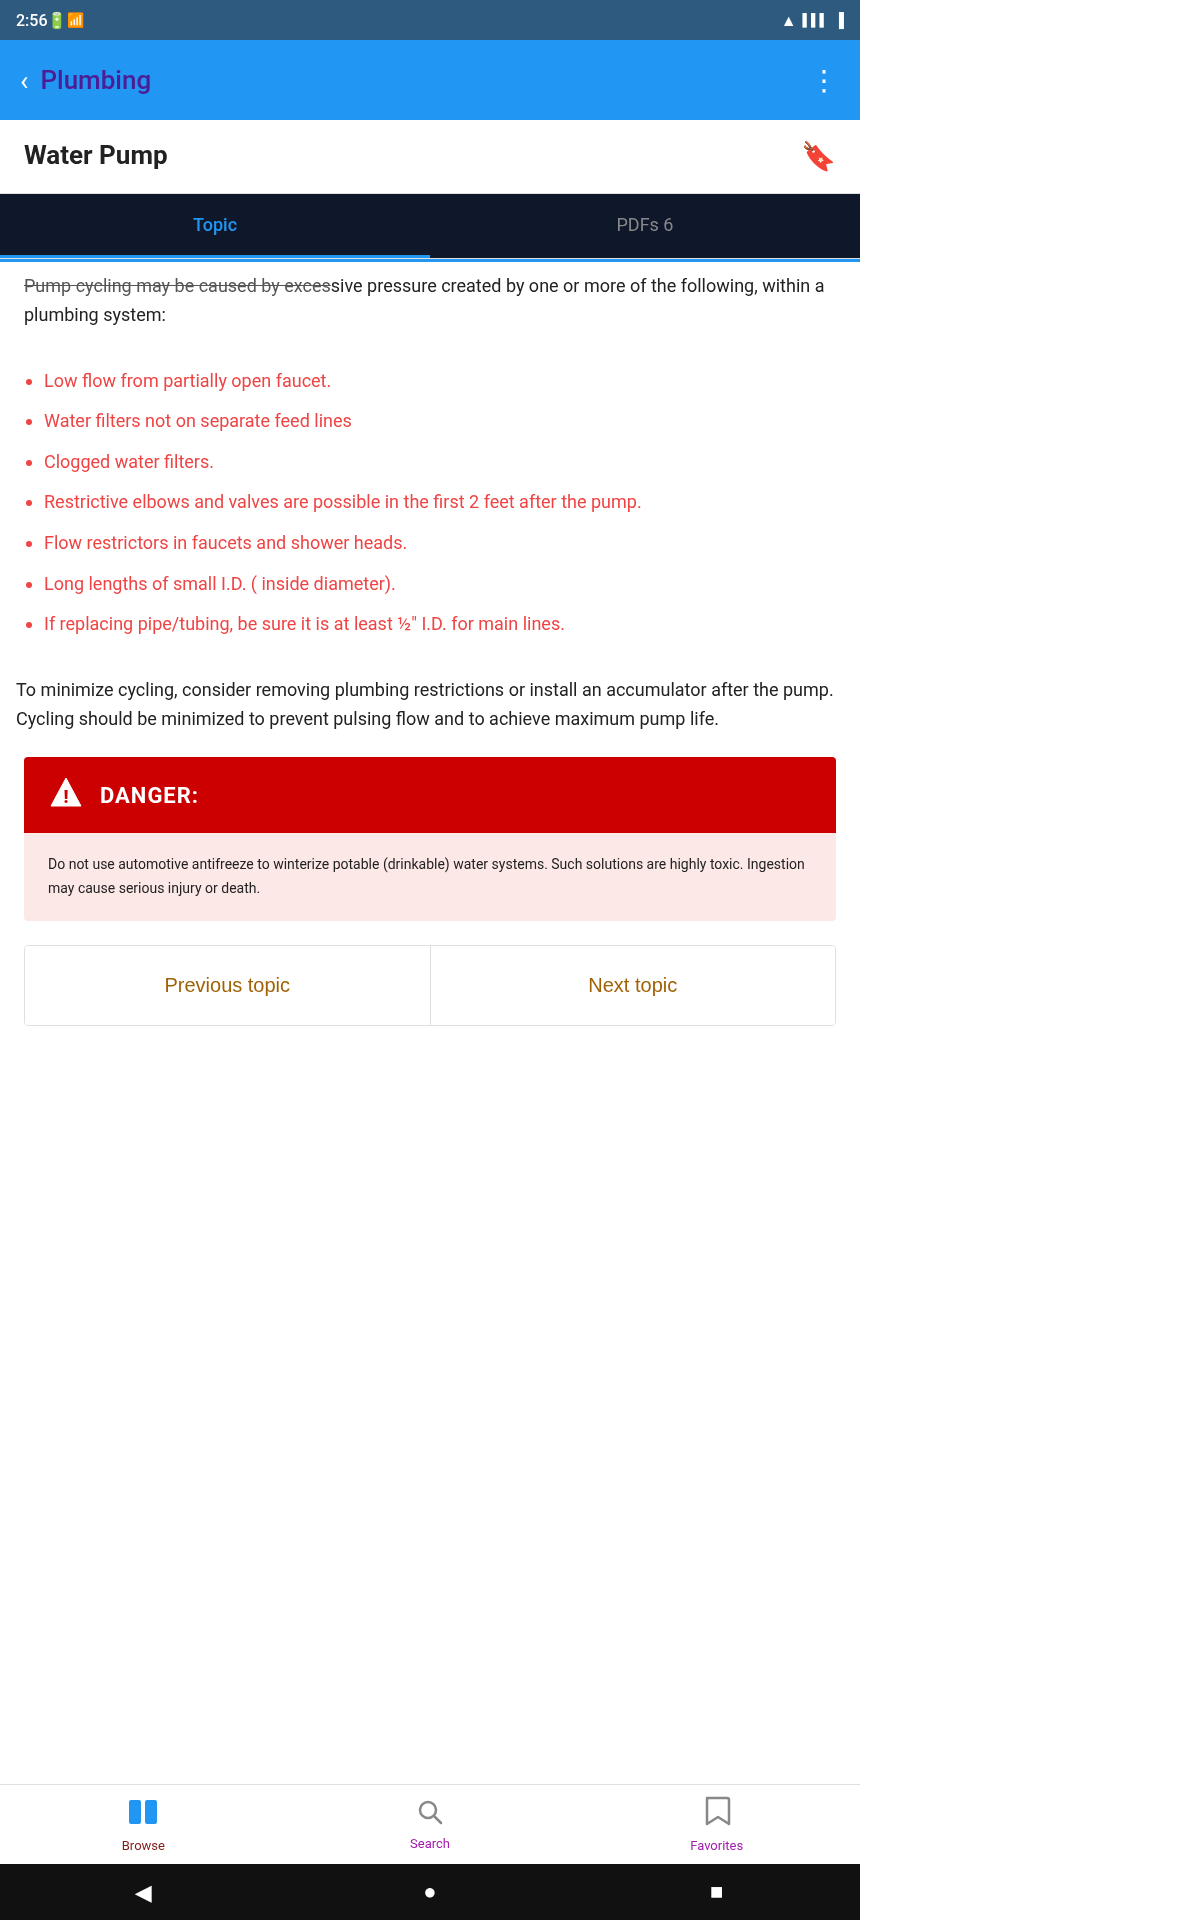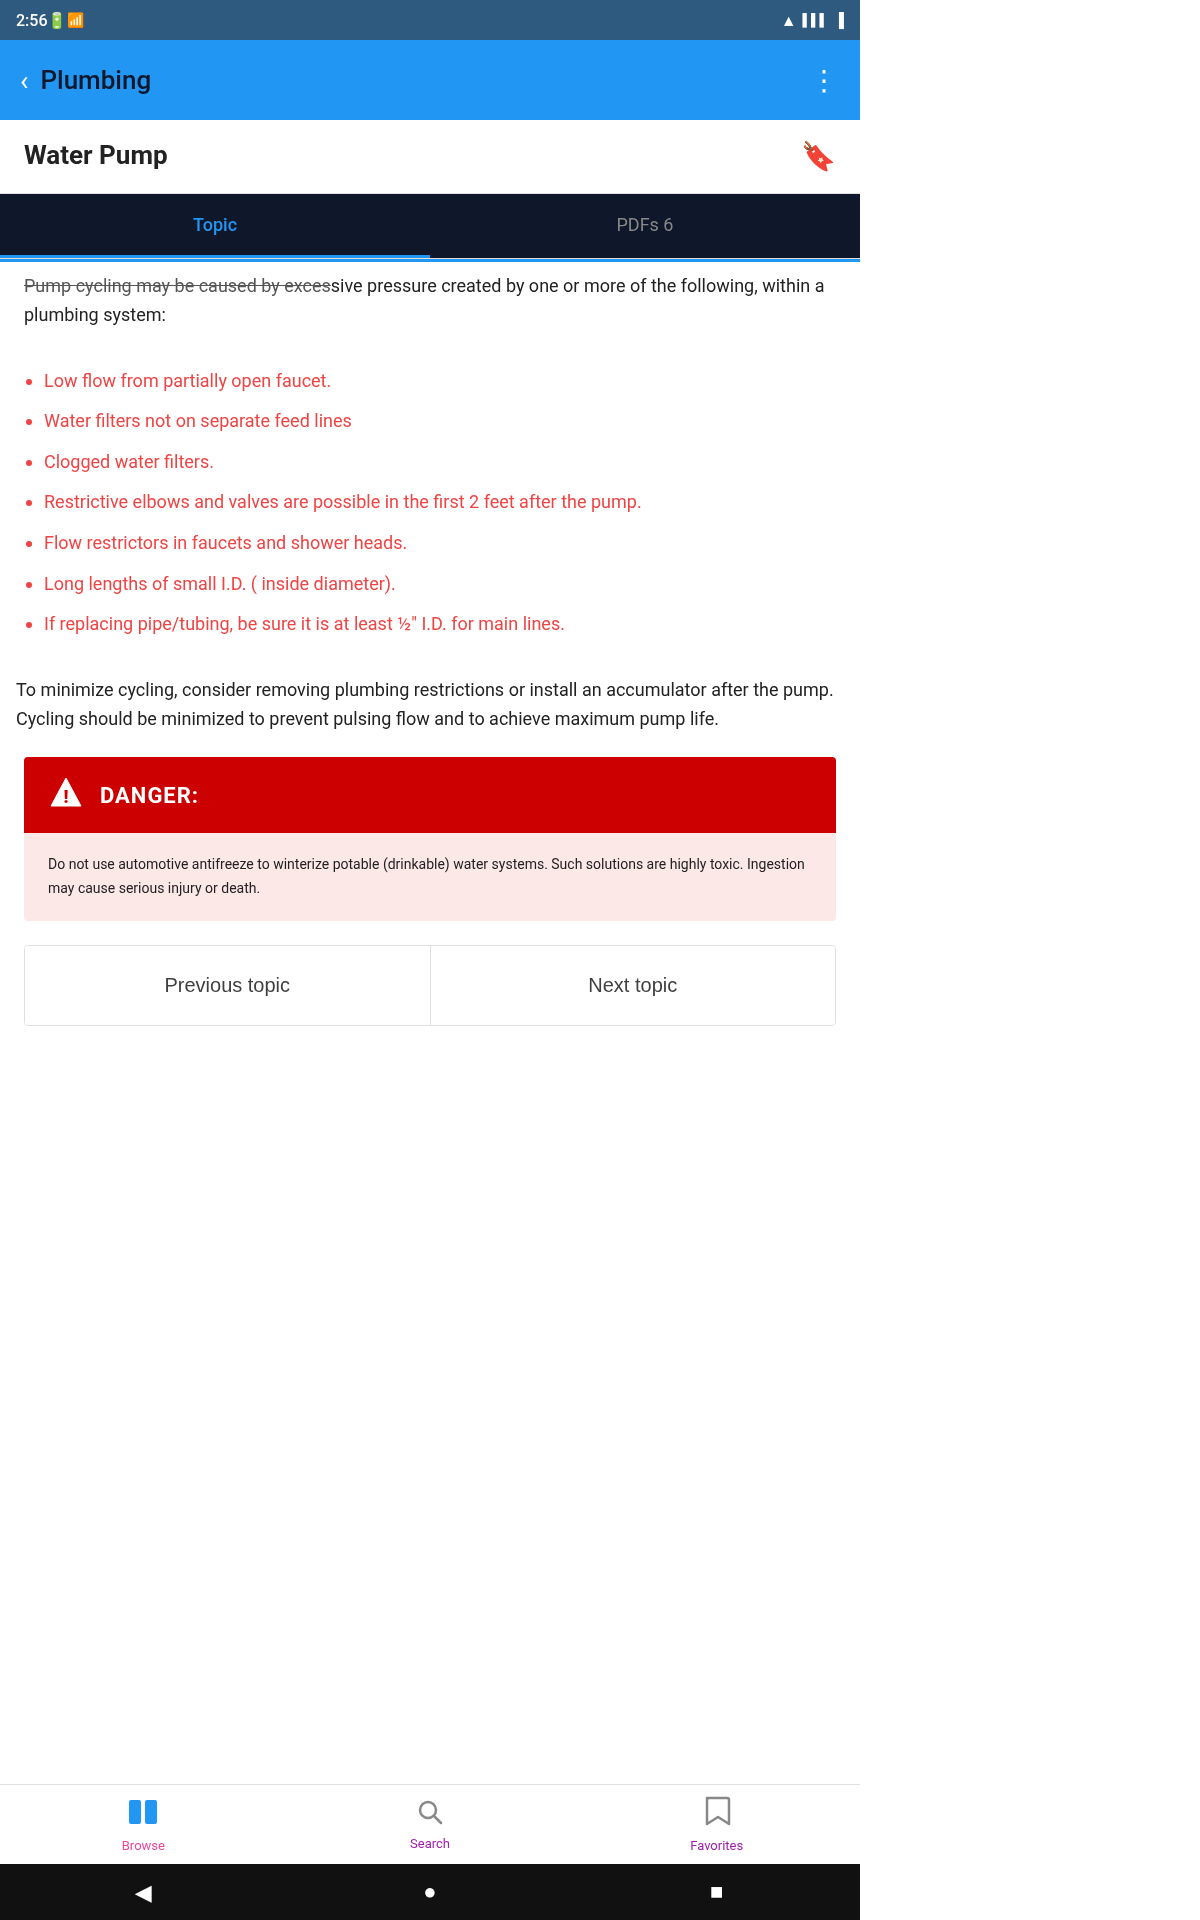--- a/index.html
+++ b/index.html
@@ -55,21 +55,21 @@
 
     .app-bar-left {
       display: flex;
       align-items: center;
       gap: 12px;
     }
 
     .app-bar-title {
       font-size: 26px;
       font-weight: 500;
-      color: #0f172a;
+      color: #4c1d95;
     }
 
     .back-arrow {
       font-size: 28px;
       color: white;
       cursor: pointer;
     }
 
     .app-bar-menu {
       font-size: 28px;
@@ -187,21 +187,21 @@
       border: 1px solid #e0e0e0;
       border-radius: 4px;
       overflow: hidden;
     }
 
     .nav-btn {
       flex: 1;
       padding: 28px 16px;
       text-align: center;
       font-size: 20px;
-      color: #404040;
+      color: #a16207;
       cursor: pointer;
       background: #fff;
       border: none;
       font-weight: 400;
     }
 
     .nav-btn:first-child {
       border-right: 1px solid #e0e0e0;
     }
 
@@ -222,21 +222,21 @@
       display: flex;
       flex-direction: column;
       align-items: center;
       justify-content: center;
       gap: 4px;
       cursor: pointer;
       color: #a21caf;
     }
 
     .bottom-nav-item.active {
-      color: #ec4899;
+      color: #7f1d1d;
     }
 
     .bottom-nav-icon {
       font-size: 26px;
     }
 
     .bottom-nav-label {
       font-size: 13px;
     }
 

